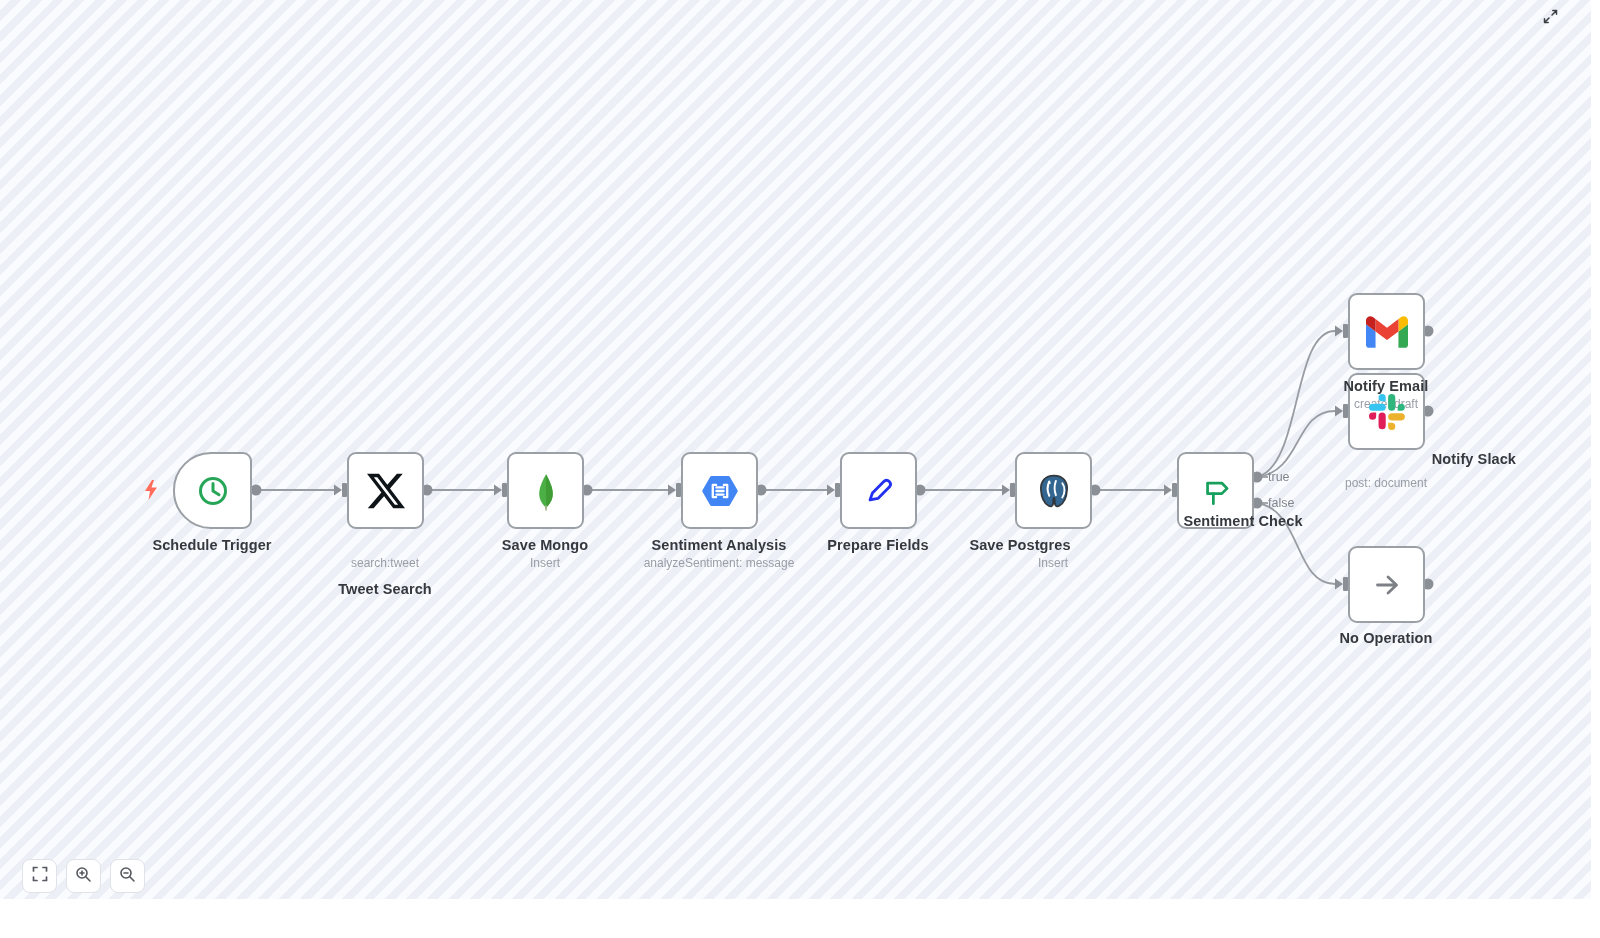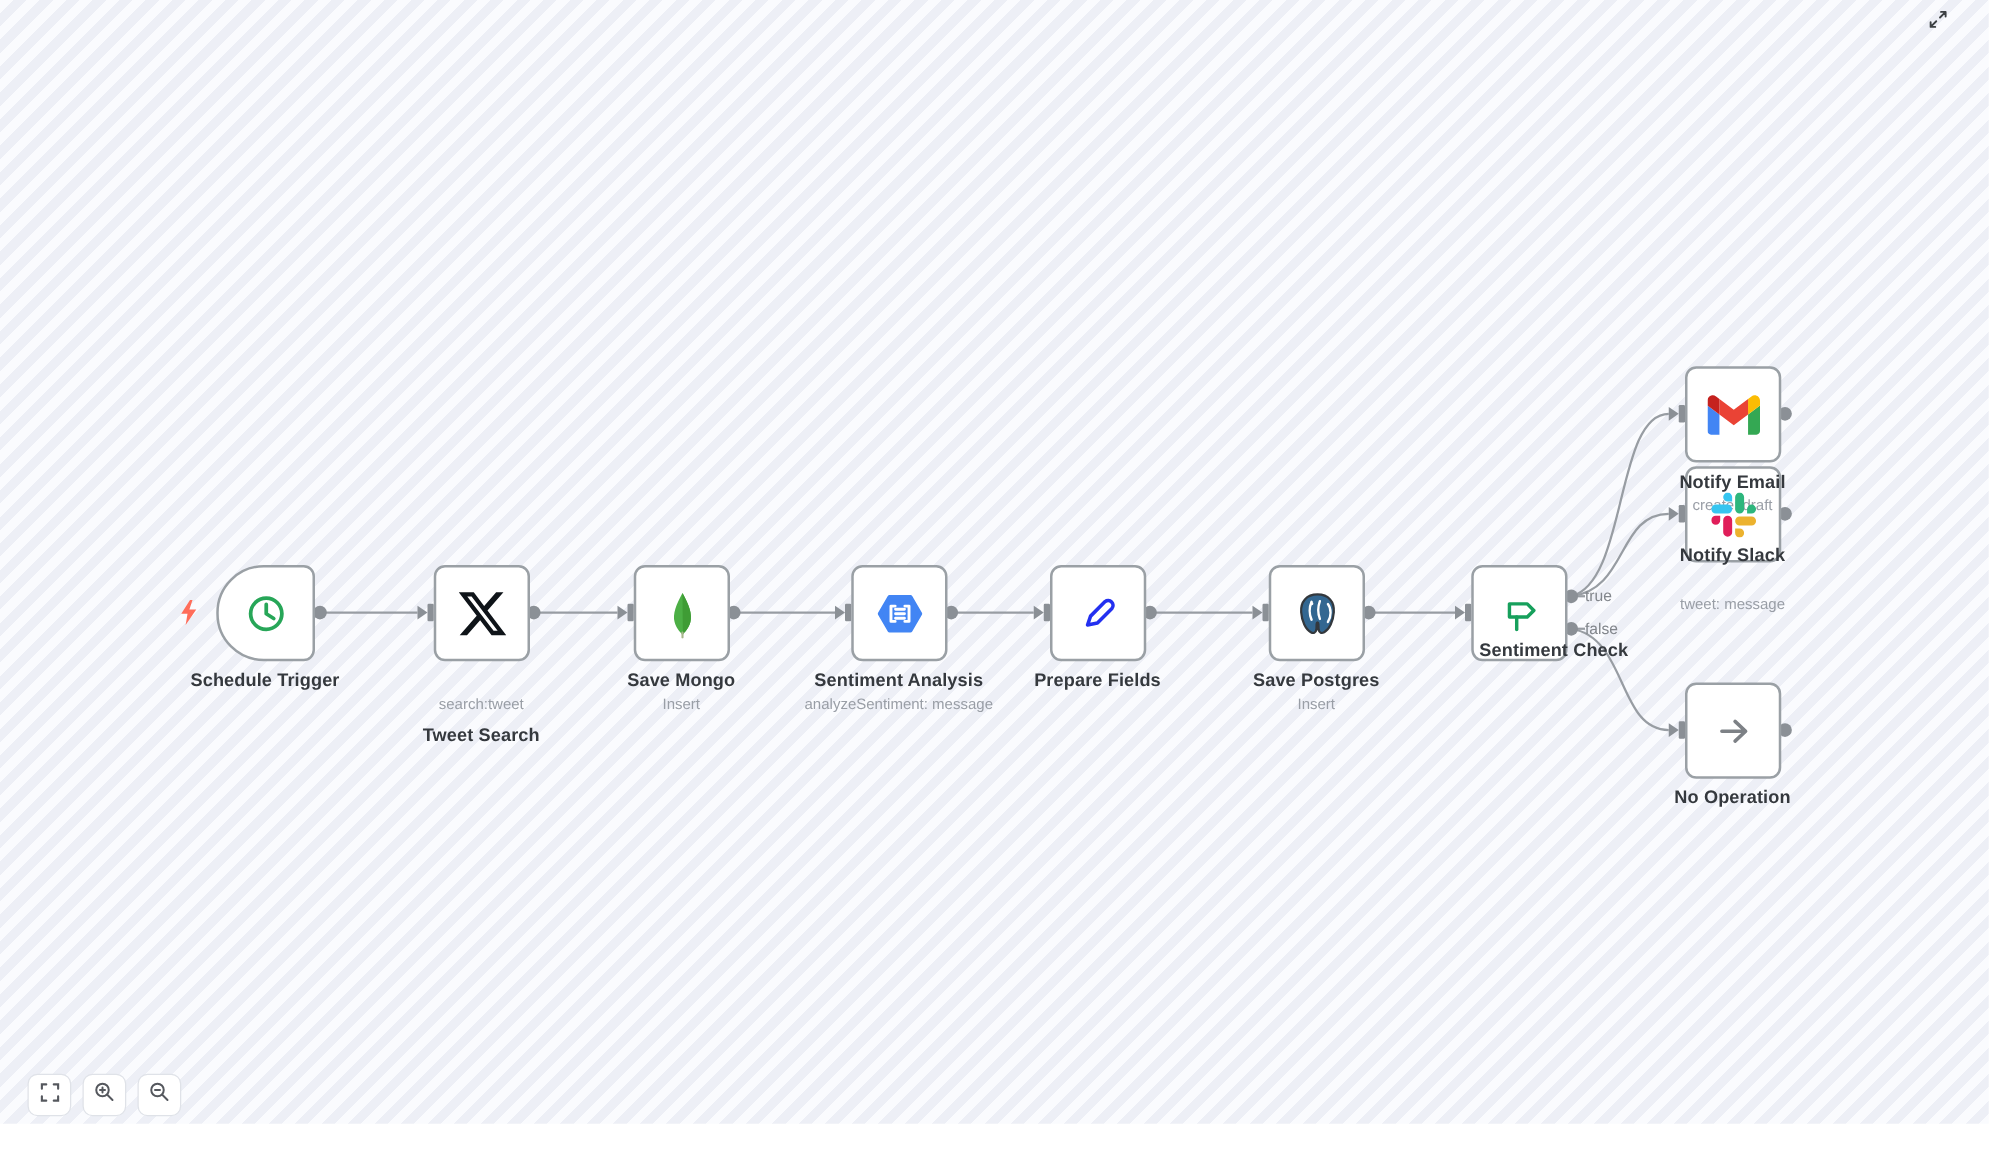--- a/index.html
+++ b/index.html
@@ -28,24 +28,24 @@
     display:flex;align-items:center;justify-content:center;}
   
   .n0{left:173px;top:452px;} .n1{left:347px;top:452px;} .n2{left:507px;top:452px;}
   .n3{left:681px;top:452px;} .n4{left:840px;top:452px;} .n5{left:1015px;top:452px;}
   .n6{left:1177px;top:452px;} .n7{left:1348px;top:293px;} .n8{left:1348px;top:373px;}
   .n9{left:1348px;top:546px;}
   
   .l0{left:82px;top:537px;} .l1{left:255px;top:537px;margin-top:44px;} .s1{left:255px;top:556px;}
   .l2{left:415px;top:537px;text-align:center;} .s2{left:415px;top:556px;}
   .l3{left:589px;top:537px;} .s3{left:589px;top:556px;}
-  .l4{left:748px;top:537px;} .l5{left:923px;top:537px;text-align:center;} .s5{left:923px;top:556px;}
+  .l4{left:748px;top:537px;} .l5{left:890px;top:537px;text-align:center;} .s5{left:923px;top:556px;}
   .l6{left:1085px;top:513px;padding-left:28px;}
   .l7{left:1256px;top:378px;} .s7{left:1256px;top:397px;}
-  .l8{left:1256px;top:437px;} .s8{left:1256px;top:476px;}
+  .l8{left:1256px;top:451px;text-align:right;} .s8{left:1256px;top:476px;}
   .l9{left:1256px;top:630px;}
   .t-true{left:1268px;top:470px;} .t-false{left:1268px;top:496px;}
 </style>
 </head>
 <body>
 
 <div class="canvas">
 
   <svg class="edge-layer">
     <g stroke="#989da3" stroke-width="1.8" fill="none">
@@ -205,21 +205,21 @@
   <div class="node-sublabel s2">Insert</div>
   <div class="node-label l3">Sentiment Analysis</div>
   <div class="node-sublabel s3">analyzeSentiment: message</div>
   <div class="node-label l4">Prepare Fields</div>
   <div class="node-label l5">Save Postgres</div>
   <div class="node-sublabel s5">Insert</div>
   <div class="node-label l6">Sentiment Check</div>
   <div class="node-label l7 elevated">Notify Email</div>
   <div class="node-sublabel s7 elevated">create: draft</div>
   <div class="node-label l8">Notify Slack</div>
-  <div class="node-sublabel s8">tweet: message</div>
+  <div class="node-sublabel s8">post: document</div>
   <div class="node-label l9">No Operation</div>
 
   <span class="edge-text t-true">true</span>
   <span class="edge-text t-false">false</span>
 
   <div class="ctrl-btn" style="left:22px;">
     <span>
       <svg width="16" height="16" viewBox="0 0 16 16" fill="none" stroke="#55585e" stroke-width="1.7" stroke-linecap="round">
         <path d="M1.5 5 V1.5 H5 M11 1.5 H14.5 V5 M14.5 11 V14.5 H11 M5 14.5 H1.5 V11"></path>
       </svg>

